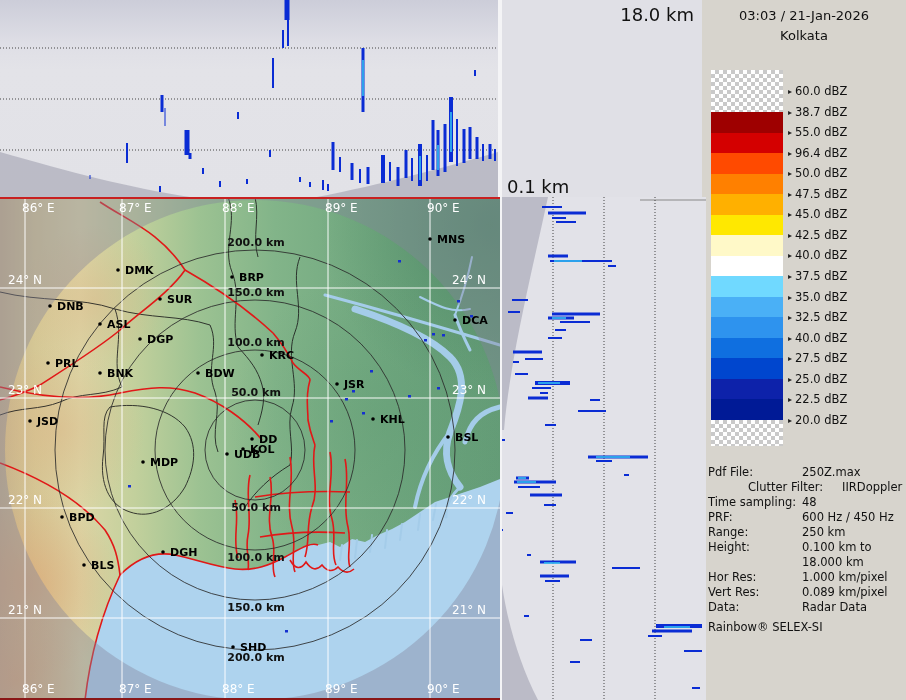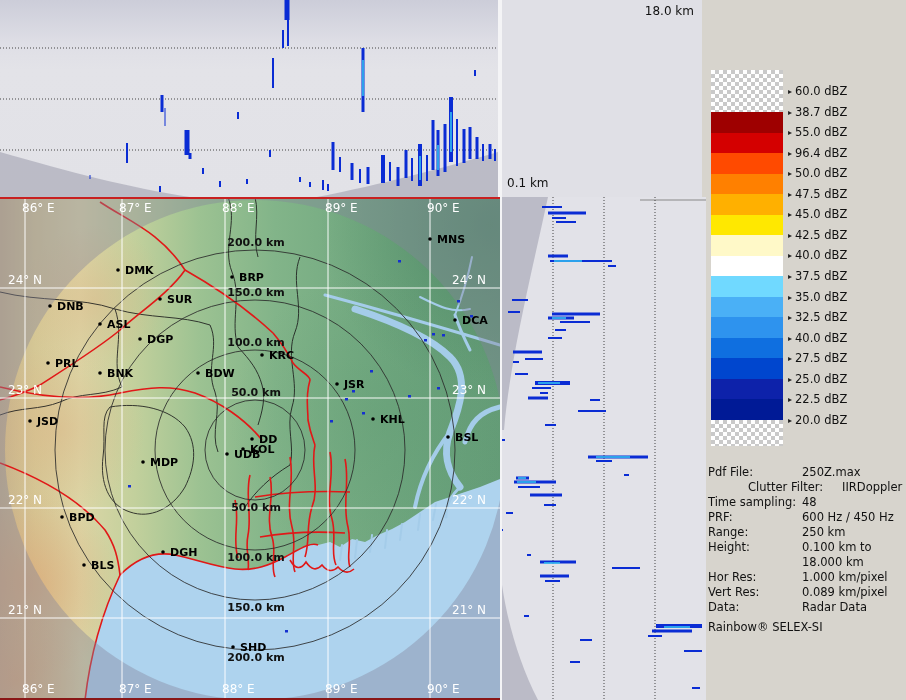--- a/index.html
+++ b/index.html
@@ -7,21 +7,21 @@
        font-family:"DejaVu Sans","Liberation Sans",sans-serif;background:#e3e3e9;}
   .abs{position:absolute;}
   #bg-left{left:0;top:0;width:702px;height:700px;background:#e0e0e6;}
   #gap-strip{left:498px;top:0;width:4px;height:700px;background:#f4f4f6;}
   #legend-panel{left:702px;top:0;width:204px;height:700px;background:#d7d4cd;}
   #top-panel{left:0;top:0;width:498px;height:197px;
      background:linear-gradient(#cccdd9 0px,#dfdfe6 45px,#e3e3e8 70px,#e2e2e7 197px);}
   #right-panel{left:502px;top:197px;width:204px;height:503px;background:#e2e2e8;}
   #map-panel{left:0;top:197px;width:500px;height:503px;background:#8cb48e;}
   svg{display:block;}
-  .axis-label{font-size:12px;color:#111;}
+  .axis-label{font-size:18px;color:#111;}
   #label-18km{left:600px;top:4px;width:94px;text-align:right;}
   #label-01km{left:507px;top:176px;}
   #title-block{left:702px;top:6px;width:204px;text-align:center;color:#101010;
       font-size:13px;line-height:20px;}
   #legend-bar{left:711px;top:70px;width:72px;height:376px;display:flex;flex-direction:column;}
   .band{width:100%;}
   .checker{background-color:#ffffff;
     background-image:linear-gradient(45deg,#c9c9c9 25%,transparent 25%,transparent 75%,#c9c9c9 75%),
                      linear-gradient(45deg,#c9c9c9 25%,transparent 25%,transparent 75%,#c9c9c9 75%);
     background-size:8px 8px;background-position:0 0,4px 4px;}
@@ -374,20 +374,22 @@
         <rect x="457" y="300" width="3" height="2.5" fill="#1530d0"></rect>
         <rect x="470" y="315" width="3" height="2.5" fill="#1530d0"></rect>
       </g>
 
     <rect x="0" y="197" width="500" height="2" fill="#c82020"></rect>
     <rect x="0" y="698" width="500" height="2" fill="#8a1616"></rect>
   </svg>
 </div>
 
 <div id="title-block" class="abs">
+  <div>03:03 / 21-Jan-2026</div>
+  <div>Kolkata</div>
 </div>
 <div id="legend-bar" class="abs">
     <div class="band checker" style="height: 42px;"></div>
     <div class="band" style="height: 21px; background: rgb(158, 0, 0);"></div>
     <div class="band" style="height: 20px; background: rgb(212, 0, 0);"></div>
     <div class="band" style="height: 21px; background: rgb(255, 74, 0);"></div>
     <div class="band" style="height: 20px; background: rgb(255, 128, 0);"></div>
     <div class="band" style="height: 21px; background: rgb(255, 176, 0);"></div>
     <div class="band" style="height: 20px; background: rgb(255, 232, 0);"></div>
     <div class="band" style="height: 21px; background: rgb(255, 249, 200);"></div>

